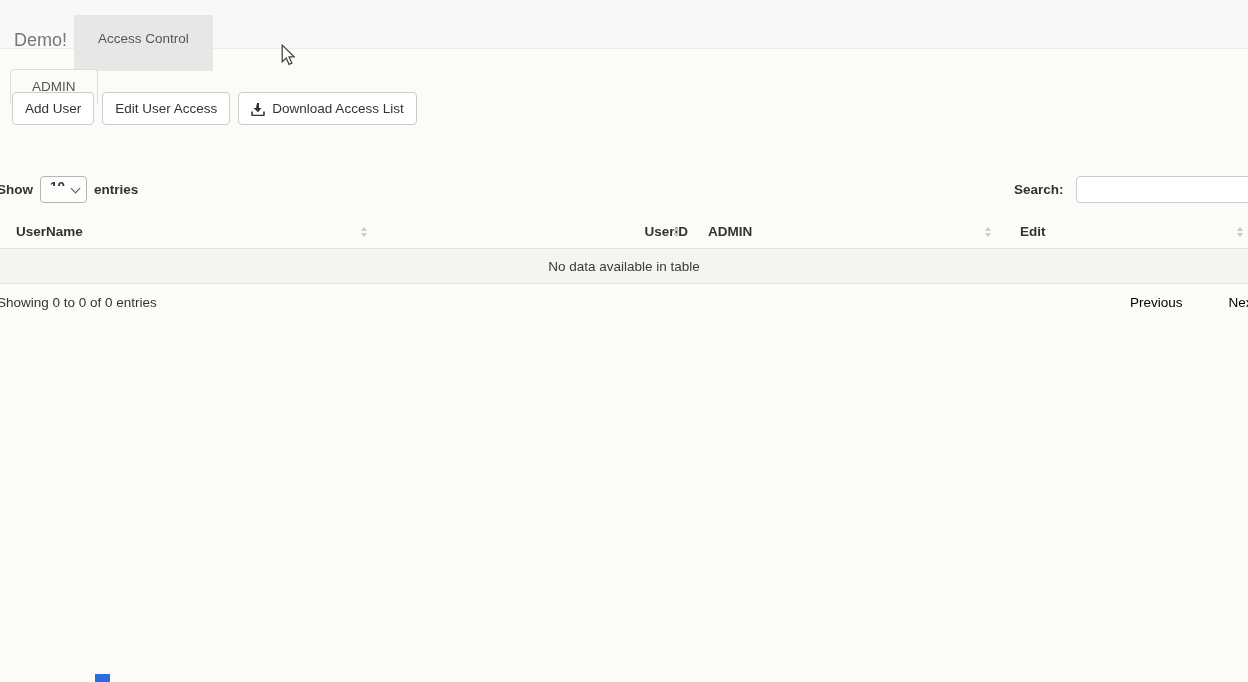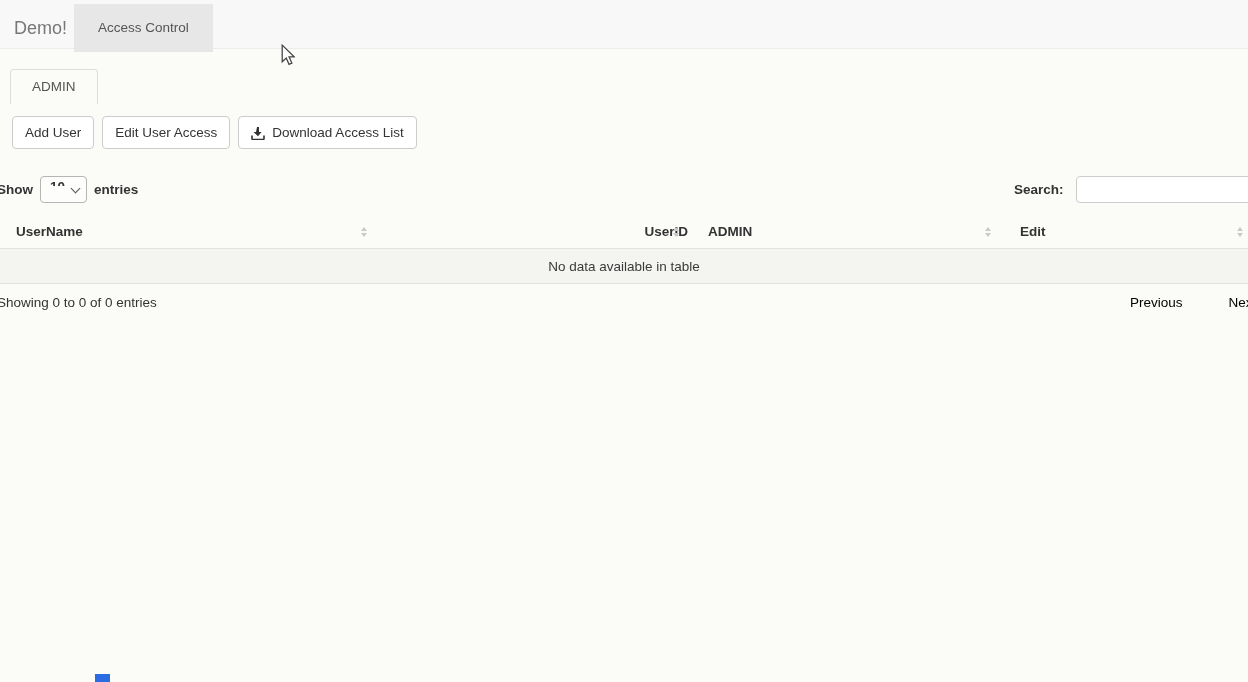--- a/index.html
+++ b/index.html
@@ -3,34 +3,34 @@
 <meta charset="utf-8">
 <style>
   html,body{margin:0;padding:0;}
   body{width:1248px;height:682px;overflow:hidden;background:#fbfbf8;
        font-family:"Liberation Sans", sans-serif;font-size:13.5px;color:#333;}
   .page{position:relative;width:1248px;height:682px;}
 
   
   .navbar{position:absolute;left:0;top:0;width:100%;height:48px;background:#f8f8f8;
           border-bottom:1px solid #ececec;}
-  .brand{position:absolute;left:14px;top:4px;line-height:48px;font-size:18px;color:#777;}
-  .nav-item{position:absolute;left:74px;top:4px;height:48px;line-height:48px;
+  .brand{position:absolute;left:14px;top:16px;line-height:48px;font-size:18px;color:#777;}
+  .nav-item{position:absolute;left:74px;top:15px;height:56px;line-height:48px;
             padding:0 24px;color:#555;background:#e7e7e7;font-size:13.5px;}
 
   
   .cursor{position:absolute;left:281px;top:44px;width:14px;height:22px;}
 
   
   .tab{position:absolute;left:10px;top:69px;height:34px;line-height:34px;padding:0 21px;
        color:#555;border:1px solid #ddd;border-bottom:none;border-radius:4px 4px 0 0;
        background:#fbfbf8;cursor:pointer;}
 
   
-  .toolbar{position:absolute;left:12px;top:116px;display:flex;gap:8px;}
+  .toolbar{position:absolute;left:12px;top:92px;display:flex;gap:8px;}
   .btn{display:inline-flex;align-items:center;gap:7px;padding:6px 12px;font-size:13.5px;
        font-family:"Liberation Sans",sans-serif;color:#333;background:#fff;
        border:1px solid #ccc;border-radius:4px;cursor:pointer;line-height:1.42;}
   .dl-icon{display:inline-block;width:14px;height:14px;}
 
   
   .dt-length{position:absolute;left:-3px;top:176px;display:flex;align-items:center;
              font-weight:700;color:#333;}
   .select-wrap{position:relative;display:inline-block;margin:0 7px;}
   .select-wrap select{appearance:none;-webkit-appearance:none;width:47px;height:27px;

